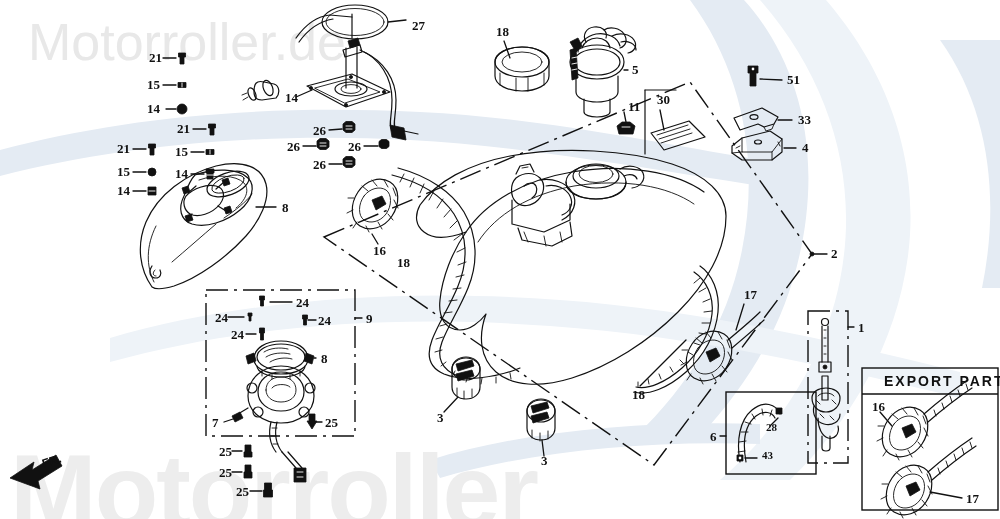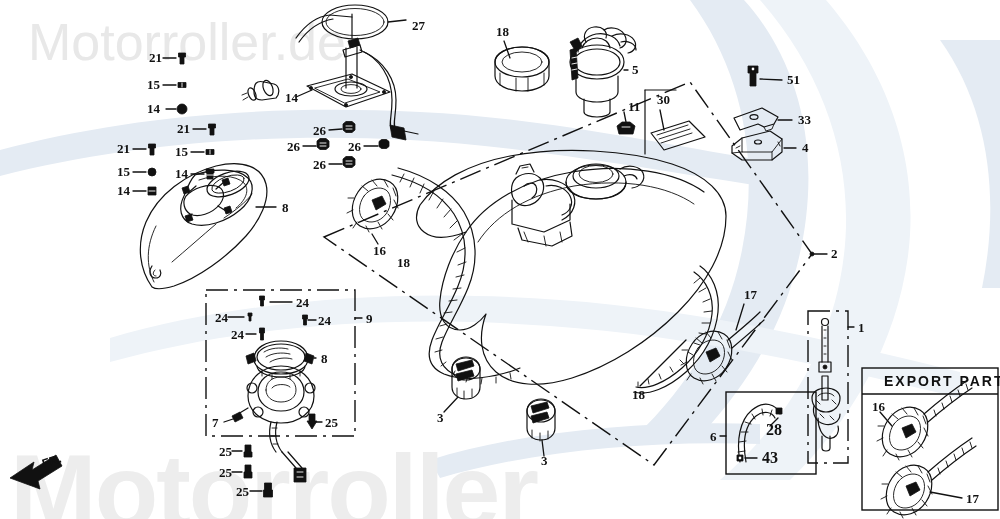--- a/index.html
+++ b/index.html
@@ -18,21 +18,21 @@
     font-family:"Liberation Sans", sans-serif;
     font-size:104px;font-weight:700;color:#ededed;
     letter-spacing:-2px;white-space:nowrap;user-select:none;
   }
   .lbl{
     position:absolute;
     font-family:"Liberation Serif", serif;
     font-weight:700;font-size:13px;color:#111;
     white-space:nowrap;user-select:none;line-height:1;
   }
-  .lbl.sm{font-size:16px;}
+  .lbl.sm{font-size:11px;}
   .lbl.fr{
     font-family:"Liberation Sans", sans-serif;
     font-size:12px;font-weight:700;
     transform:rotate(-17deg);
   }
   .lbl.export{
     font-family:"Liberation Sans", sans-serif;
     font-size:14px;font-weight:700;letter-spacing:2px;
   }
   svg.layer *{vector-effect:none;}

